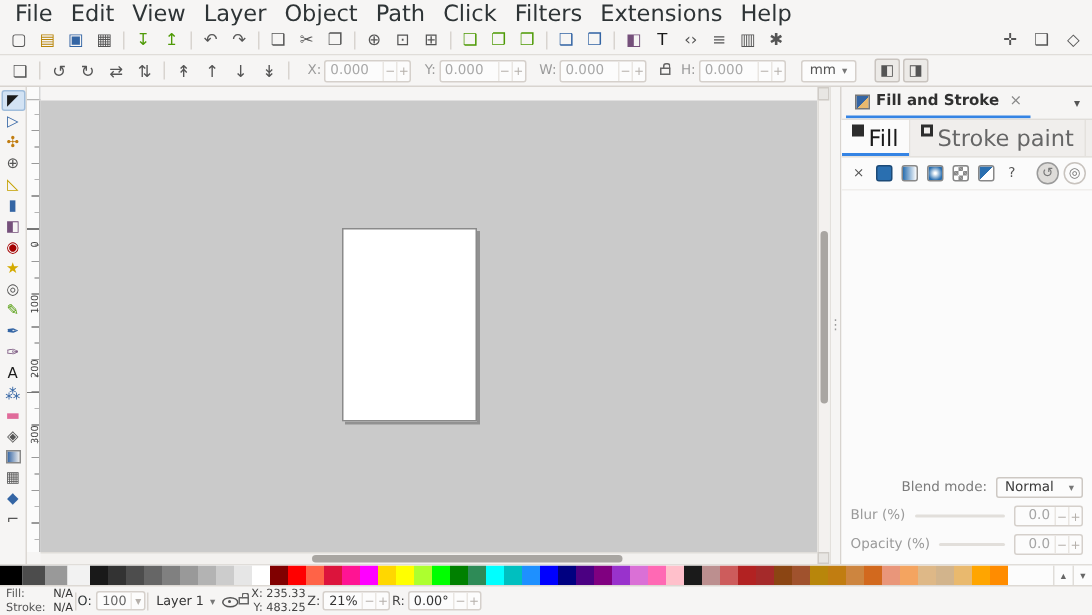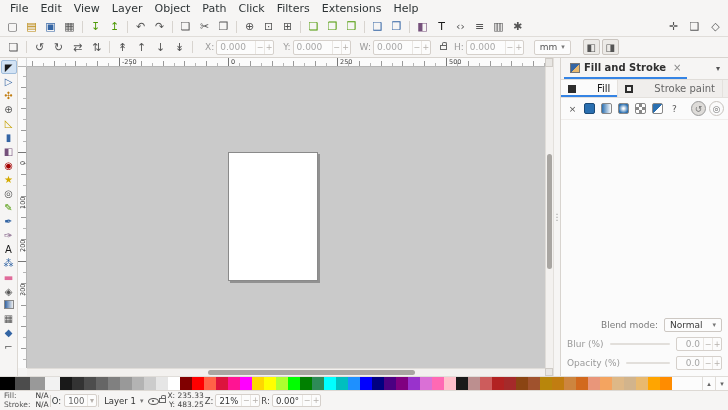--- a/index.html
+++ b/index.html
@@ -1,21 +1,21 @@
 <!DOCTYPE html>
 <html><head>
 <meta charset="utf-8">
 <style>
   *{box-sizing:border-box;margin:0;padding:0}
   html,body{width:728px;height:410px;overflow:hidden}
   body{font-family:"DejaVu Sans","Liberation Sans",sans-serif;background:#f6f5f4;color:#2e3436}
   #app{width:728px;height:410px;display:flex;flex-direction:column}
 
   
-  .menubar{height:17px;display:flex;align-items:center;padding:0 4px;background:#f6f5f4;font-size:11px;flex:none}
+  .menubar{height:17px;display:flex;align-items:center;padding:0 4px;background:#f6f5f4;font-size:15px;flex:none}
   .menu-item{padding:1px 6px;cursor:default;white-space:nowrap}
 
   
   .cmdbar{height:20px;display:flex;align-items:center;background:#f6f5f4;border-bottom:1px solid #e0ddd9;padding:0 3px;flex:none}
   .tb-left{display:flex;align-items:center;flex:1;overflow:hidden}
   .tb-right{display:flex;align-items:center;gap:2px}
   .tb-btn{width:19px;height:18px;display:flex;align-items:center;justify-content:center;font-size:11px;border-radius:2px;flex:none}
   .tb-btn.tb-sep{width:1px;height:12px;background:#d8d4cf;margin:0 3px;border-radius:0}
 
   
@@ -83,21 +83,21 @@
   
   .dock{width:168px;background:#f6f5f4;display:flex;flex-direction:column;border-left:1px solid #d8d4cf;flex:none}
   .dock-header{height:21px;display:flex;align-items:center;padding:0 3px;flex:none}
   .dock-tab{display:flex;align-items:center;gap:4px;padding:0 6px;height:100%;border-bottom:2px solid #3584e4}
   .ti-dialog{width:10px;height:10px;background:linear-gradient(135deg,#3465a4 55%,#e9b96e 55%);border:1px solid #777;display:inline-block}
   .dock-tab-title{font-size:10px;font-weight:bold;color:#303030;white-space:nowrap}
   .dock-tab-close{color:#888;font-size:10px;margin-left:3px}
   .dock-chevron{margin-left:auto;color:#555;font-size:8px;padding:0 5px}
   .fs-body{flex:1;background:#fbfbfb;display:flex;flex-direction:column;border-top:1px solid #e0ddd9}
   .fs-tabs{display:flex;background:#f0eeec;border-bottom:1px solid #e4e1dd;flex:none}
-  .fs-tab{display:flex;align-items:center;gap:21px;padding:3px 7px;font-size:10px;color:#666;border-right:1px solid #e4e1dd;white-space:nowrap}
+  .fs-tab{display:flex;gap:3px;padding:3px 7px;font-size:15px;color:#666;border-right:1px solid #e4e1dd;white-space:nowrap}
   .fs-tab.active{background:#fbfbfb;color:#1a1a1a;box-shadow:inset 0 -2px 0 #3584e4}
   .ti{width:8px;height:8px;display:inline-block;flex:none}
   .ti-fill{background:#2d2d2d}
   .ti-stroke{border:2px solid #2d2d2d}
   .ti-style{background:repeating-linear-gradient(180deg,#555 0 1.5px,transparent 1.5px 3.5px)}
   .paint-row{display:flex;align-items:center;padding:3px 4px;border-bottom:1px solid #f0eeec;flex:none}
   .pr-left{display:flex;align-items:center;gap:2px}
   .pr-spacer{flex:1}
   .pr-right{display:flex;align-items:center;gap:3px}
   .pb{width:15px;height:13px;display:flex;align-items:center;justify-content:center;font-size:9px;color:#555;border-radius:2px;flex:none}
@@ -295,27 +295,20 @@
         <span class="tool" style="color: rgb(224, 107, 154);">▬</span>
         <span class="tool" style="color: rgb(85, 85, 85);">◈</span>
         <span class="tool icon-gradient"></span>
         <span class="tool" style="color: rgb(85, 85, 85);">▦</span>
         <span class="tool" style="color: rgb(52, 101, 164);">◆</span>
         <span class="tool" style="color: rgb(85, 85, 85);">⌐</span>
       </div>
 
     <div class="canvas-wrap">
       <div class="ruler-corner"></div>
-      <div class="hruler">
-
-      <span>-250</span>
-          <span>0</span>
-          <span>250</span>
-          <span>500</span>
-        </div>
       <div class="vruler">
 
       <span>0</span>
           <span>100</span>
           <span>200</span>
           <span>300</span>
         </div>
       <div class="viewport">
         <div class="page"></div>
       </div>

